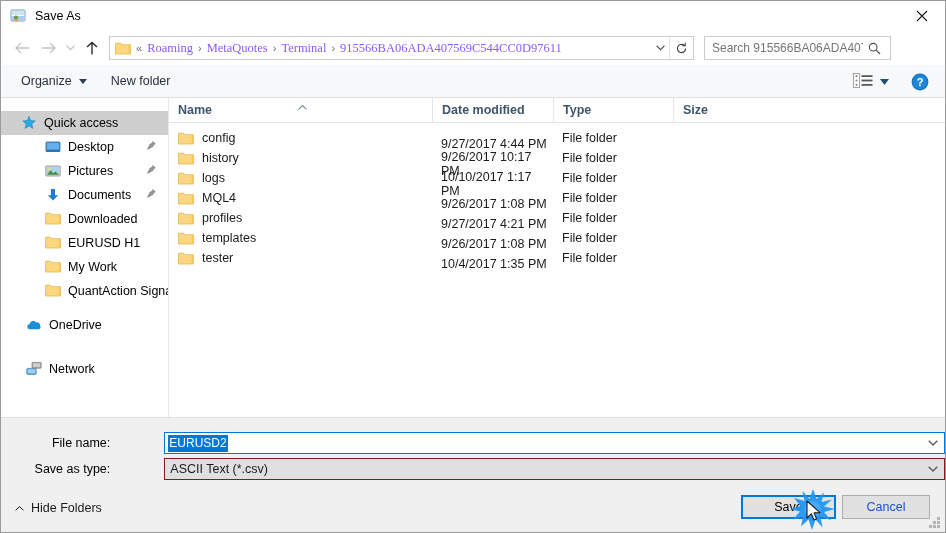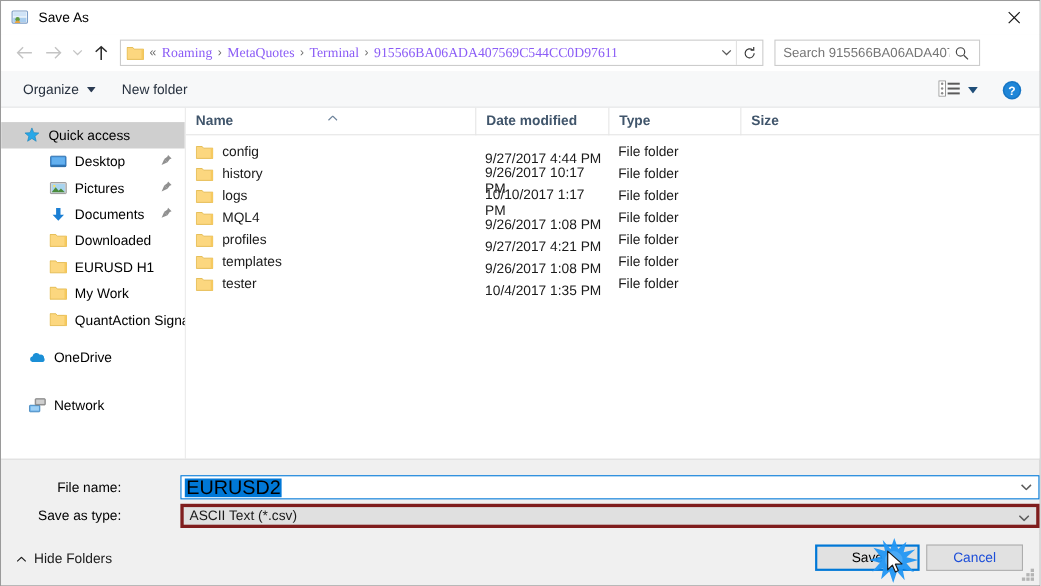--- a/index.html
+++ b/index.html
@@ -173,26 +173,26 @@
   #row-filename { left: 0; top: 14px; width: 944px; }
   #row-savetype { left: 0; top: 40px; width: 944px; }
   .form-label {
     width: 120px; text-align: right; font-size: 12.5px; color: #000; padding-right: 8px;
   }
   #filename-field {
     width: 800px; height: 22px; background: #ffffff;
     border: 1px solid #0078d7; position: relative; display: flex; align-items: center;
   }
   #filename-text {
-    font-size: 18px; color: #000000; background: #0078d7;
+    font-size: 12px; color: #ffffff; background: #0078d7;
     margin-left: 3px; padding: 1px 1px 1px 1px; line-height: 15px;
   }
   #savetype-field {
     width: 800px; height: 22px; background: #e0e0e0;
-    border: 3px solid #7f1d1d; position: relative; display: flex; align-items: center;
+    border: 1px solid #7f1d1d; position: relative; display: flex; align-items: center;
   }
   #savetype-text { font-size: 12.5px; color: #1a1a1a; margin-left: 5px; }
   .combo-caret {
     position: absolute; right: 6px; top: 0; height: 20px; display: flex; align-items: center;
   }
 
   
   #footer {
     position: absolute; left: 0; top: 484px; width: 944px; height: 47px;
     background: #f0f0f0;

